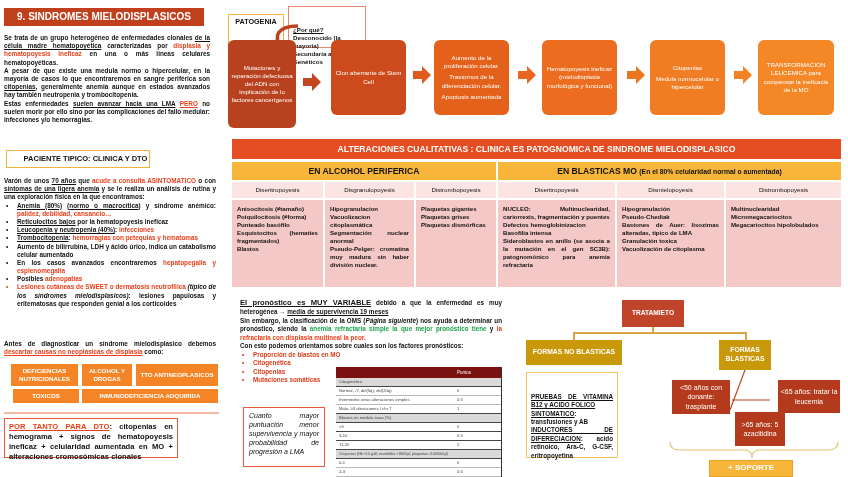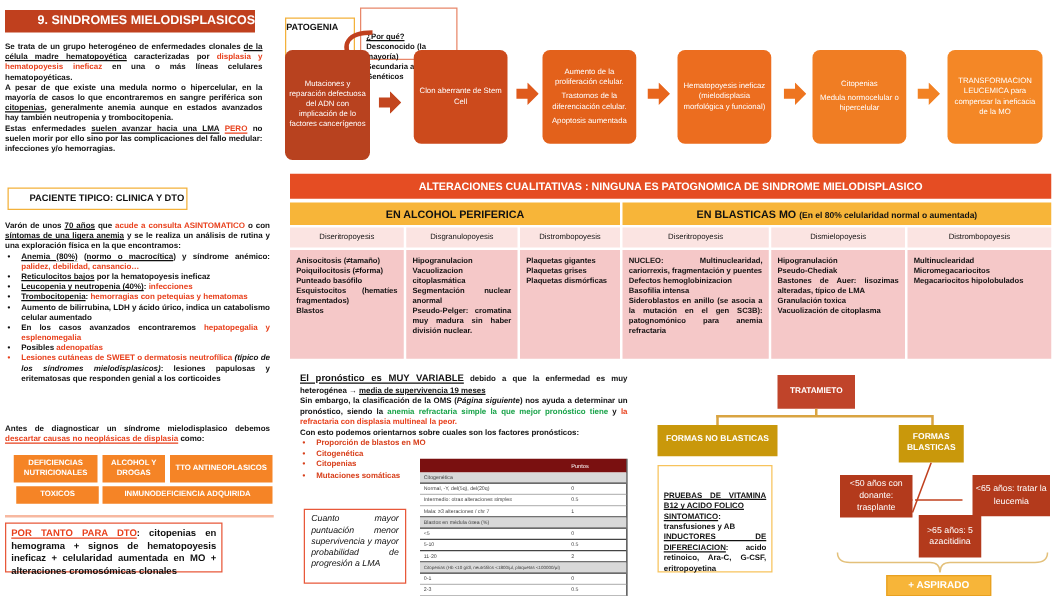--- a/index.html
+++ b/index.html
@@ -4,35 +4,35 @@
 <style>
   * { box-sizing: border-box; margin: 0; padding: 0; }
   body { width: 848px; height: 477px; background: #ffffff; font-family: "Liberation Sans", sans-serif; color: #111; position: relative; overflow: hidden; font-size: 6.4px; line-height: 1.28; }
   .abs { position: absolute; }
   .red { color: #e8401c; }
   .green { color: #1aa34a; }
   .u { text-decoration: underline; margin-top: 17px; }
   .i { font-style: italic; }
 
   
-  #title { left: 4px; top: 8px; width: 200px; height: 18px; background: #c0401e; color: #fff; font-size: 10px; font-weight: bold; text-align: right; line-height: 18px; }
+  #title { left: 4px; top: 8px; width: 200px; height: 18px; background: #c0401e; color: #fff; font-size: 10px; font-weight: bold; text-align: center; line-height: 18px; }
   #intro { left: 4px; top: 34px; width: 206px; text-align: justify; font-weight: bold; }
   #paciente-title { left: 6px; top: 150px; width: 144px; height: 18px; border: 1.5px solid #f3b13b; font-size: 7.5px; font-weight: bold; text-align: center; line-height: 15px; padding-left: 15px; }
   #clinica { left: 4px; top: 177px; width: 212px; font-weight: bold; text-align: justify; }
   #clinica ul { list-style: none; }
   #clinica li { position: relative; padding-left: 13px; }
   #clinica li::before { content: "•"; position: absolute; left: 2px; color: #111; }
   #clinica li.redbullet::before { color: #e8401c; }
   #antes { left: 4px; top: 340px; width: 212px; font-weight: bold; text-align: justify; }
   .cause-btn { background: #f58426; color: #fff; font-weight: bold; font-size: 6.2px; text-align: center; display: flex; align-items: center; justify-content: center; line-height: 1.25; }
   #sep-line { left: 4px; top: 412px; width: 215px; height: 2px; background: #f7b8a0; }
   #por-tanto { left: 4px; top: 418px; width: 174px; height: 40px; border: 1.5px solid #e8583a; padding: 3px 4px; font-size: 7.6px; font-weight: bold; text-align: justify; line-height: 1.3; }
 
   
-  #patogenia-tab { left: 228px; top: 14px; width: 56px; height: 34px; border: 1.5px solid #f3b13b; font-size: 7.2px; font-weight: bold; line-height: 14px; }
+  #patogenia-tab { left: 228px; top: 14px; width: 56px; height: 34px; border: 1.5px solid #f3b13b; font-size: 7.2px; font-weight: bold; text-align: center; line-height: 14px; }
   #porque { left: 288px; top: 6px; width: 78px; height: 42px; border: 1.5px solid #e8876a; padding: 2px 4px; font-size: 6.2px; font-weight: bold; background: #fff; }
   .flow { border-radius: 6px; color: #fff; font-size: 6.2px; text-align: center; display: flex; flex-direction: column; align-items: center; justify-content: center; padding: 3px; line-height: 1.3; }
 
   
   #alt-header { left: 232px; top: 139px; width: 609px; height: 20px; background: #e54d23; color: #fff; font-weight: bold; font-size: 8.6px; text-align: center; line-height: 20px; }
   #sub-sp { left: 232px; top: 162px; width: 264px; height: 18px; background: #f7b539; font-weight: bold; font-size: 8.6px; text-align: center; line-height: 18px; }
   #sub-mo { left: 498px; top: 162px; width: 343px; height: 18px; background: #f7b539; font-weight: bold; font-size: 8.6px; text-align: center; line-height: 18px; }
   #sub-mo span.small { font-size: 6.8px; font-weight: bold; }
   .colhead { height: 16px; background: #fbe4e2; font-size: 6.2px; text-align: center; line-height: 16px; position: absolute; top: 182px; }
   .colbody { position: absolute; top: 200px; height: 87px; background: #f5c8c8; font-size: 6.1px; font-weight: bold; padding: 5px 5px; text-align: justify; line-height: 1.32; }
@@ -153,21 +153,21 @@
   <span style="margin-top:3px;">Medula normocelular o hipercelular</span>
 </div>
 <svg class="abs" style="left:734px;top:66px;" width="18" height="18">
     <polygon points="0,5 9,5 9,0 18,9 9,18 9,13 0,13" fill="#f28224"></polygon>
   </svg>
 
 <div class="abs flow" style="left:758px;top:40px;width:76px;height:75px;background:#f48726;">
   <span>TRANSFORMACION LEUCEMICA para compensar la ineficacia de la MO</span>
 </div>
 
-<div id="alt-header" class="abs">ALTERACIONES CUALITATIVAS : NINGUNA ES PATOGNOMICA DE SINDROME MIELODISPLASICO</div>
+<div id="alt-header" class="abs">ALTERACIONES CUALITATIVAS : CLINICA ES PATOGNOMICA DE SINDROME MIELODISPLASICO</div>
 <div id="sub-sp" class="abs">EN ALCOHOL PERIFERICA</div>
 <div id="sub-mo" class="abs">
   <span>EN BLASTICAS MO</span> <span class="small">(En el 80% celularidad normal o aumentada)</span>
 </div>
 
 <div class="colhead" style="left:232px;width:91px;">Diseritropoyesis</div>
 <div class="colhead" style="left:325px;width:89px;">Disgranulopoyesis</div>
 <div class="colhead" style="left:416px;width:80px;">Distrombopoyesis</div>
 <div class="colhead" style="left:498px;width:117px;">Diseritropoyesis</div>
 <div class="colhead" style="left:617px;width:107px;">Dismielopoyesis</div>
@@ -294,13 +294,13 @@
 </svg>
 
 <div class="abs tr-box dark-red" style="left:672px;top:380px;width:58px;height:34px;">&lt;50 años con donante: trasplante</div>
 <div class="abs tr-box dark-red" style="left:778px;top:380px;width:62px;height:33px;">&lt;65 años: tratar la leucemia</div>
 <div class="abs tr-box dark-red" style="left:735px;top:412px;width:50px;height:34px;">&gt;65 años: 5 azacitidina</div>
 
 <svg class="abs" style="left:668px;top:440px;" width="175" height="22">
   <path d="M2 2 Q2 10 12 10 L76 10 Q84 10 84 18 Q84 10 92 10 L160 10 Q170 10 170 2" stroke="#e3c07a" stroke-width="1.2" fill="none"></path>
 </svg>
 
-<div id="soporte" class="abs tr-box">+ ASPIRADO</div>
+<div id="soporte" class="abs tr-box">+ SOPORTE</div>
 
 </body></html>

